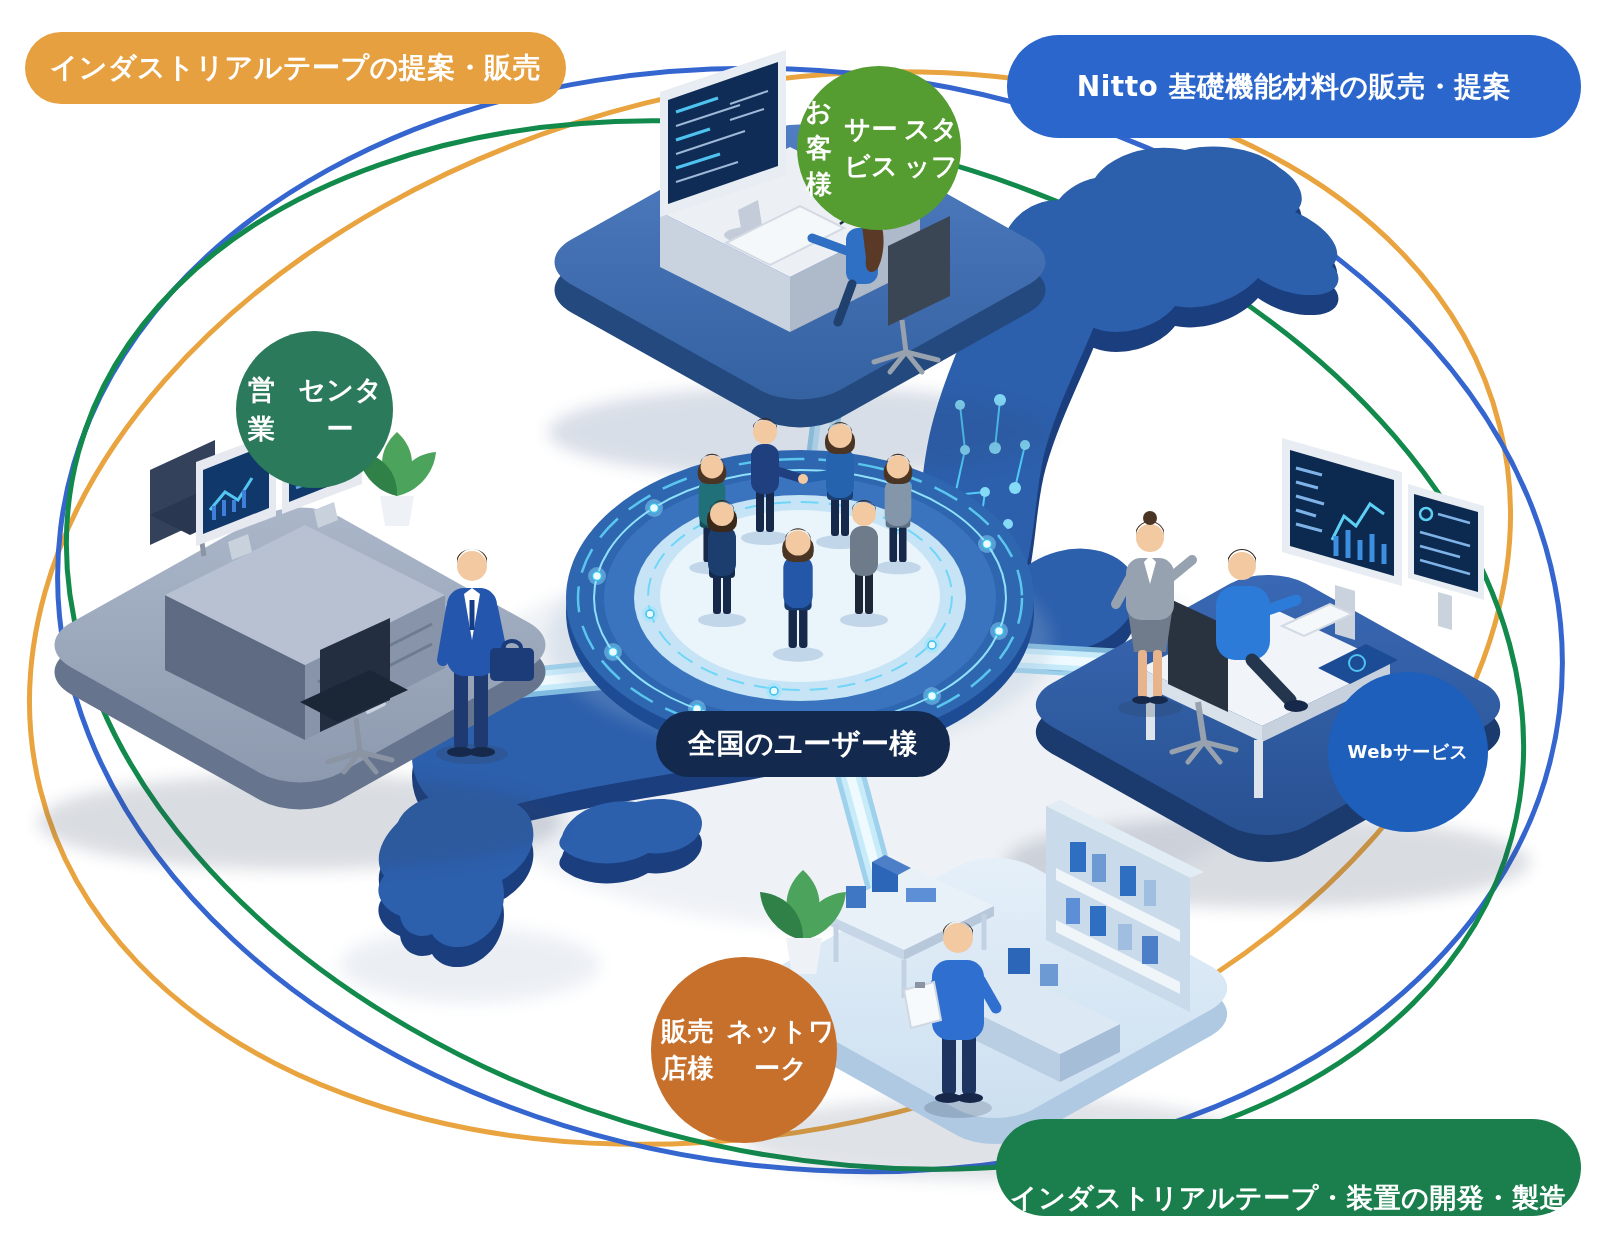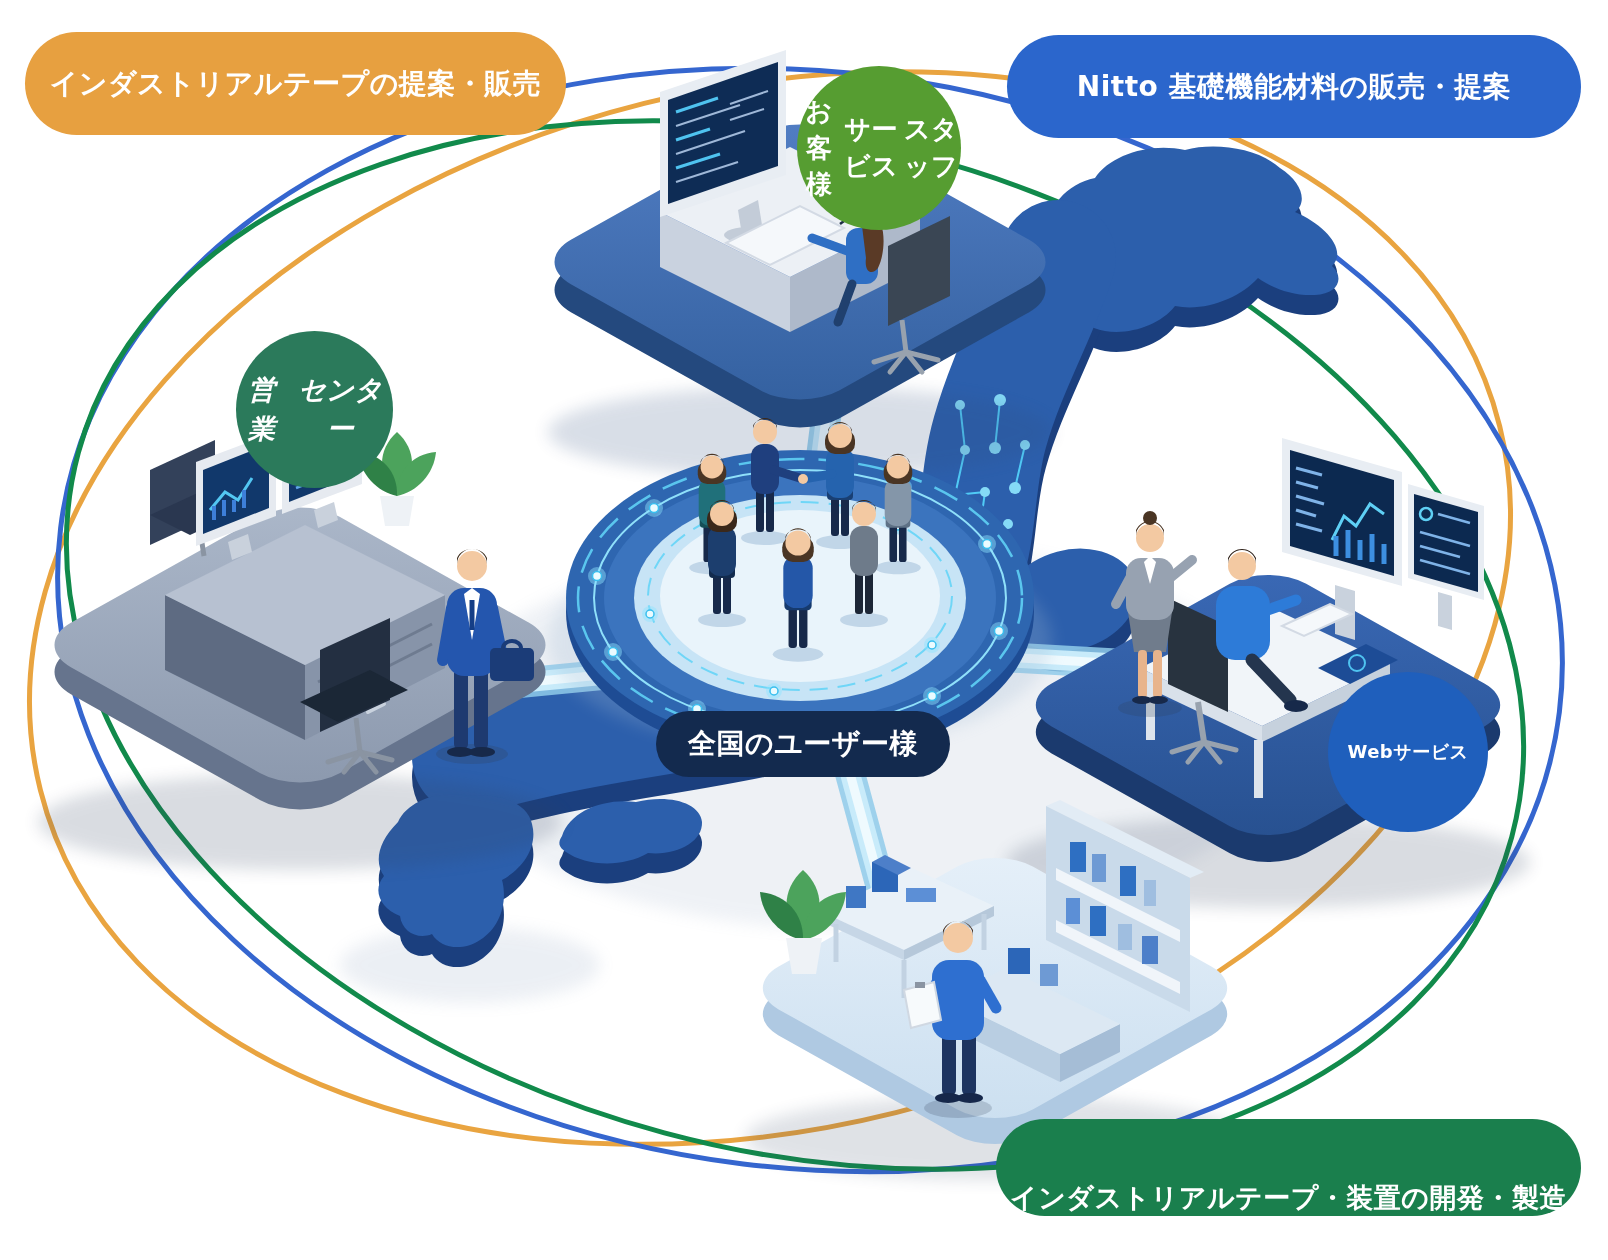--- a/index.html
+++ b/index.html
@@ -7,27 +7,27 @@
     position:relative;width:1608px;height:1260px;overflow:hidden;background:#ffffff;
     font-family:"DejaVu Sans","Liberation Sans",sans-serif;
   }
   .scene-svg{position:absolute;left:0;top:0;}
   .label{
     position:absolute;display:flex;align-items:center;justify-content:center;
     color:#ffffff;font-weight:600;text-align:center;letter-spacing:0.5px;
     box-sizing:border-box;
   }
   .pill{border-radius:60px;}
-  .pill-orange{left:25px;top:32px;width:541px;height:103px;background:#E7A040;font-size:28px;}
+  .pill-orange{left:25px;top:32px;width:541px;height:72px;background:#E7A040;font-size:28px;}
   .pill-blue{left:1007px;top:35px;width:574px;height:103px;background:#2B66CC;font-size:28px;}
   .pill-green{left:996px;top:1119px;width:585px;height:97px;background:#1A7F4D;font-size:27px;align-items:flex-end;}
   .pill-navy{left:656px;top:711px;width:294px;height:66px;background:#132A4E;font-size:28px;border-radius:34px;}
   .circle{border-radius:50%;flex-direction:row;line-height:1.42;}
   .circle-cs{left:797px;top:66px;width:164px;height:164px;background:#569D31;font-size:26px;}
-  .circle-sales{left:236px;top:331px;width:157px;height:157px;background:#2B7A5B;font-size:27px;font-style:italic;}
+  .circle-sales{left:236px;top:331px;width:157px;height:157px;background:#2B7A5B;font-size:27px;}
   .circle-web{left:1328px;top:672px;width:160px;height:160px;background:#1F5FBC;font-size:18px;}
   .circle-dealer{left:651px;top:957px;width:186px;height:186px;background:#C7702B;font-size:26px;}
 </style>
 </head>
 <body>
 
 <div class="stage">
 
 <svg class="scene-svg" width="1608" height="1260" viewBox="0 0 1608 1260">
   <defs>
@@ -564,20 +564,24 @@
 <div class="label circle circle-sales">
   <span>営業</span>
   <span>センター</span>
 </div>
 
 <div class="label circle circle-web">
   <span>Web</span>
   <span>サービス</span>
 </div>
 
+<div class="label circle circle-dealer">
+  <span>販売店様</span>
+  <span>ネットワーク</span>
+</div>
 
 <div class="label pill pill-navy">
   <span>全国のユーザー様</span>
 </div>
 
 <div class="label pill pill-green">
   <span>インダストリアルテープ・装置の開発・製造</span>
 </div>
 
 </div>

